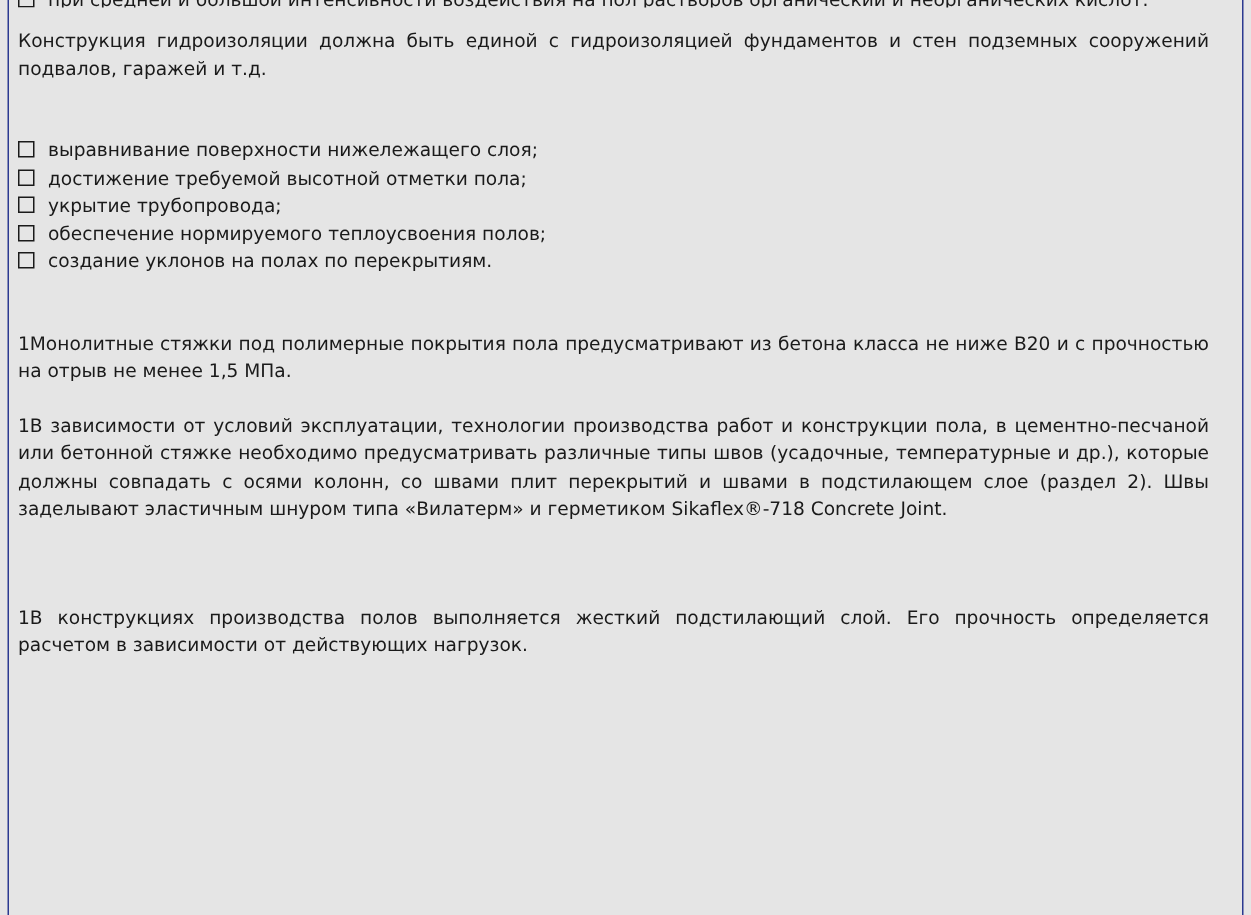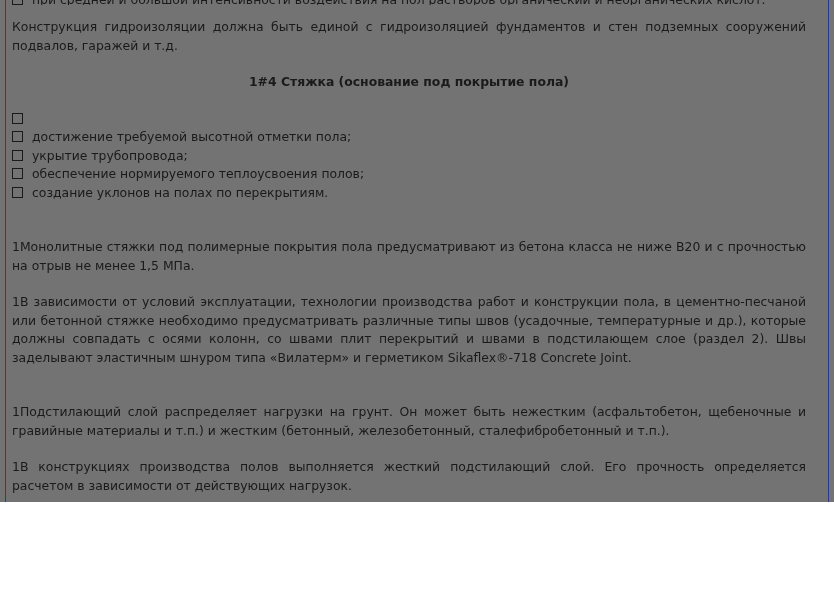--- a/index.html
+++ b/index.html
@@ -9,22 +9,22 @@
   }
   body {
     width: 834px;
     height: 610px;
     overflow: hidden;
     font-family: "DejaVu Sans", sans-serif;
   }
   .page {
     position: relative;
     width: 834px;
-    height: 502px;
-    background: #737373;
+    height: 610px;
+    background: #e5e5e5;
     box-sizing: border-box;
   }
   
   .frame-left, .frame-right {
     position: absolute;
     top: 0;
     bottom: 0;
     width: 1px;
     background: #2b3990;
   }
@@ -112,26 +112,25 @@
   </div>
 
   <div class="content">
 
     <div class="spacer"></div>
 
     <p class="para">Конструкция гидроизоляции должна быть единой с гидроизоляцией фундаментов и стен подземных сооружений подвалов, гаражей и т.д.</p>
 
     <div class="spacer"></div>
 
-    <p class="heading">1#4 Стяжка (основание под покрытие пола)</p>
 
     <div class="spacer"></div>
 
 
-    <p class="bullet-item"><span class="box-glyph"></span></p>
+    <p class="bullet-item"><span class="box-glyph"></span><span>выравнивание поверхности нижележащего слоя;</span></p>
     <p class="bullet-item"><span class="box-glyph"></span><span>достижение требуемой высотной отметки пола;</span></p>
     <p class="bullet-item"><span class="box-glyph"></span><span>укрытие трубопровода;</span></p>
     <p class="bullet-item"><span class="box-glyph"></span><span>обеспечение нормируемого теплоусвоения полов;</span></p>
     <p class="bullet-item"><span class="box-glyph"></span><span>создание уклонов на полах по перекрытиям.</span></p>
 
     <div class="spacer"></div>
 
 
     <div class="spacer"></div>
 
@@ -139,20 +138,19 @@
 
     <div class="spacer"></div>
 
     <p class="para"><span>1</span><span class="gap"></span><span>В зависимости от условий эксплуатации, технологии производства работ и конструкции пола, в цементно-песчаной или бетонной стяжке необходимо предусматривать различные типы швов (усадочные, температурные и др.), которые должны совпадать с осями колонн, со швами плит перекрытий и швами в подстилающем слое (раздел 2). Швы заделывают эластичным шнуром типа «Вилатерм» и герметиком Sikaflex®-718 Concrete Joint.</span></p>
 
     <div class="spacer"></div>
 
 
     <div class="spacer"></div>
 
-    <p class="para"><span>1</span><span class="gap"></span><span>Подстилающий слой распределяет нагрузки на грунт. Он может быть нежестким (асфальтобетон, щебеночные и гравийные материалы и т.п.) и жестким (бетонный, железобетонный, сталефибробетонный и т.п.).</span></p>
 
     <div class="spacer"></div>
 
     <p class="para"><span>1</span><span class="gap"></span><span>В конструкциях производства полов выполняется жесткий подстилающий слой. Его прочность определяется расчетом в зависимости от действующих нагрузок.</span></p>
 
   </div>
 </div>
 
 </body></html>

